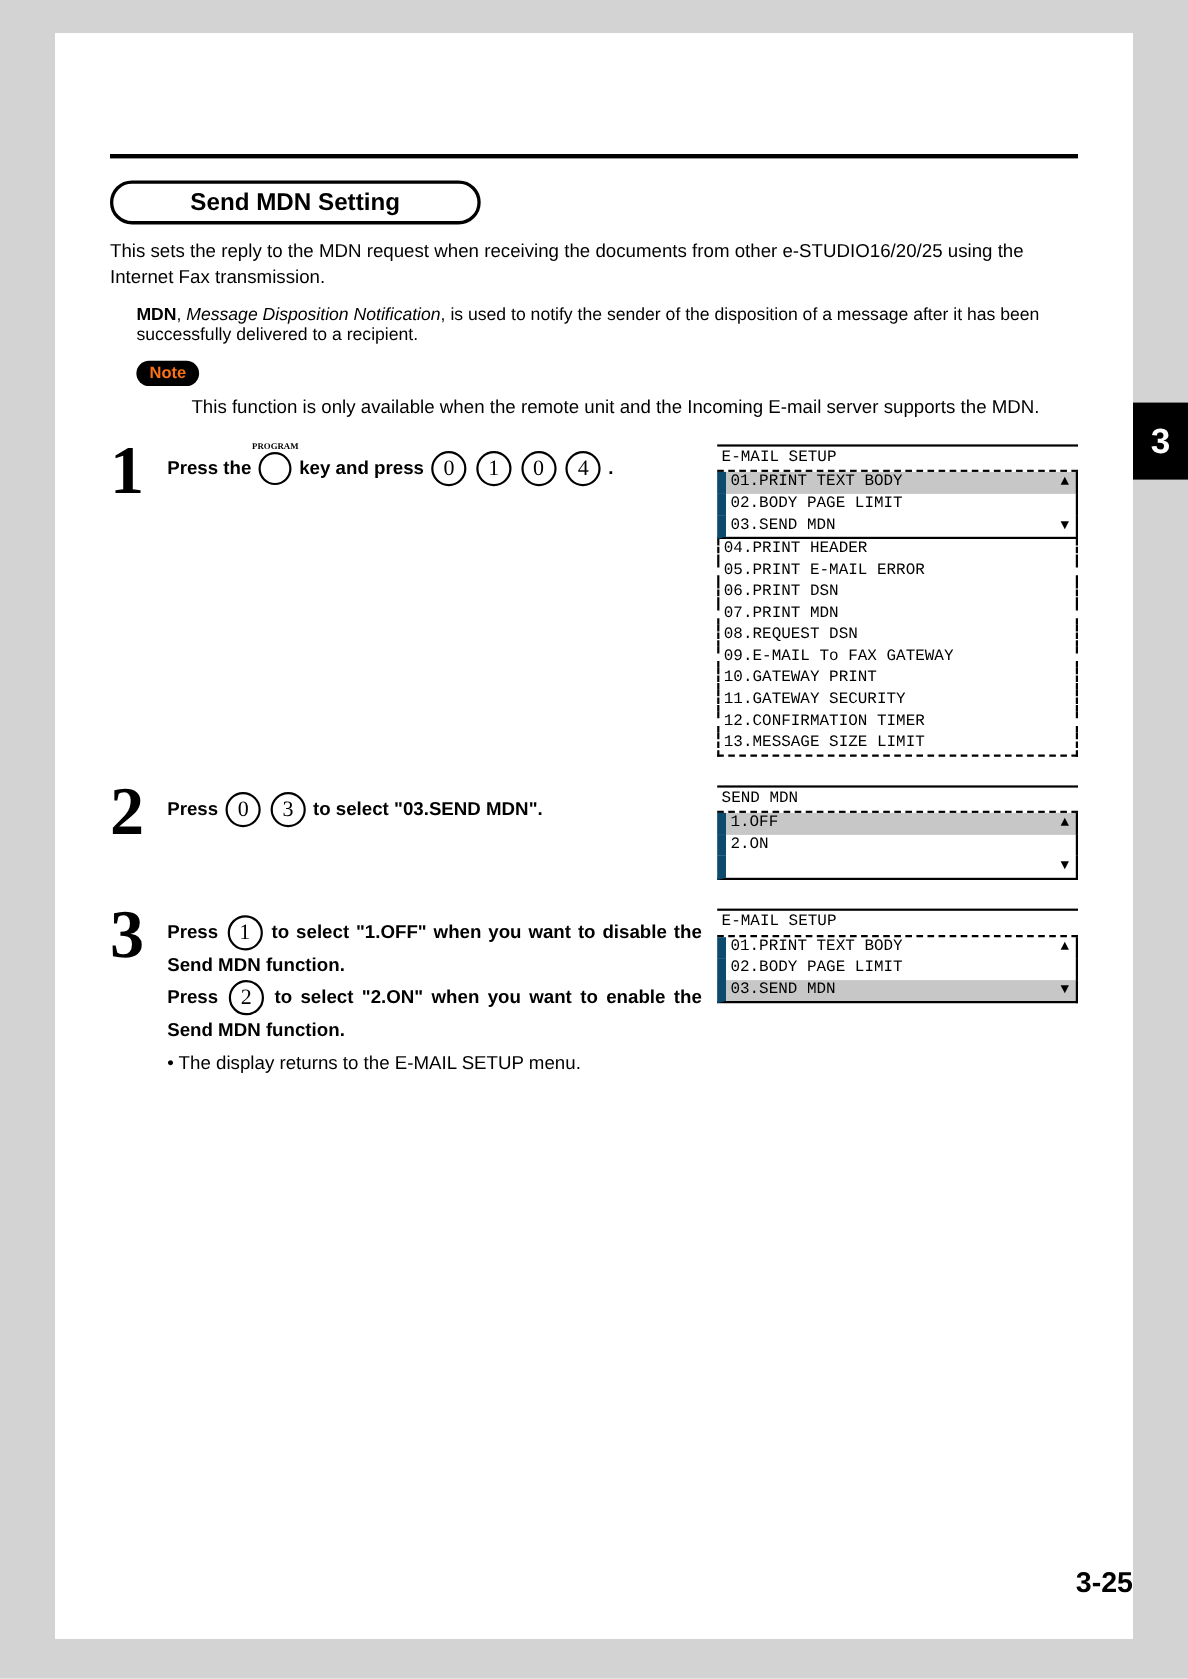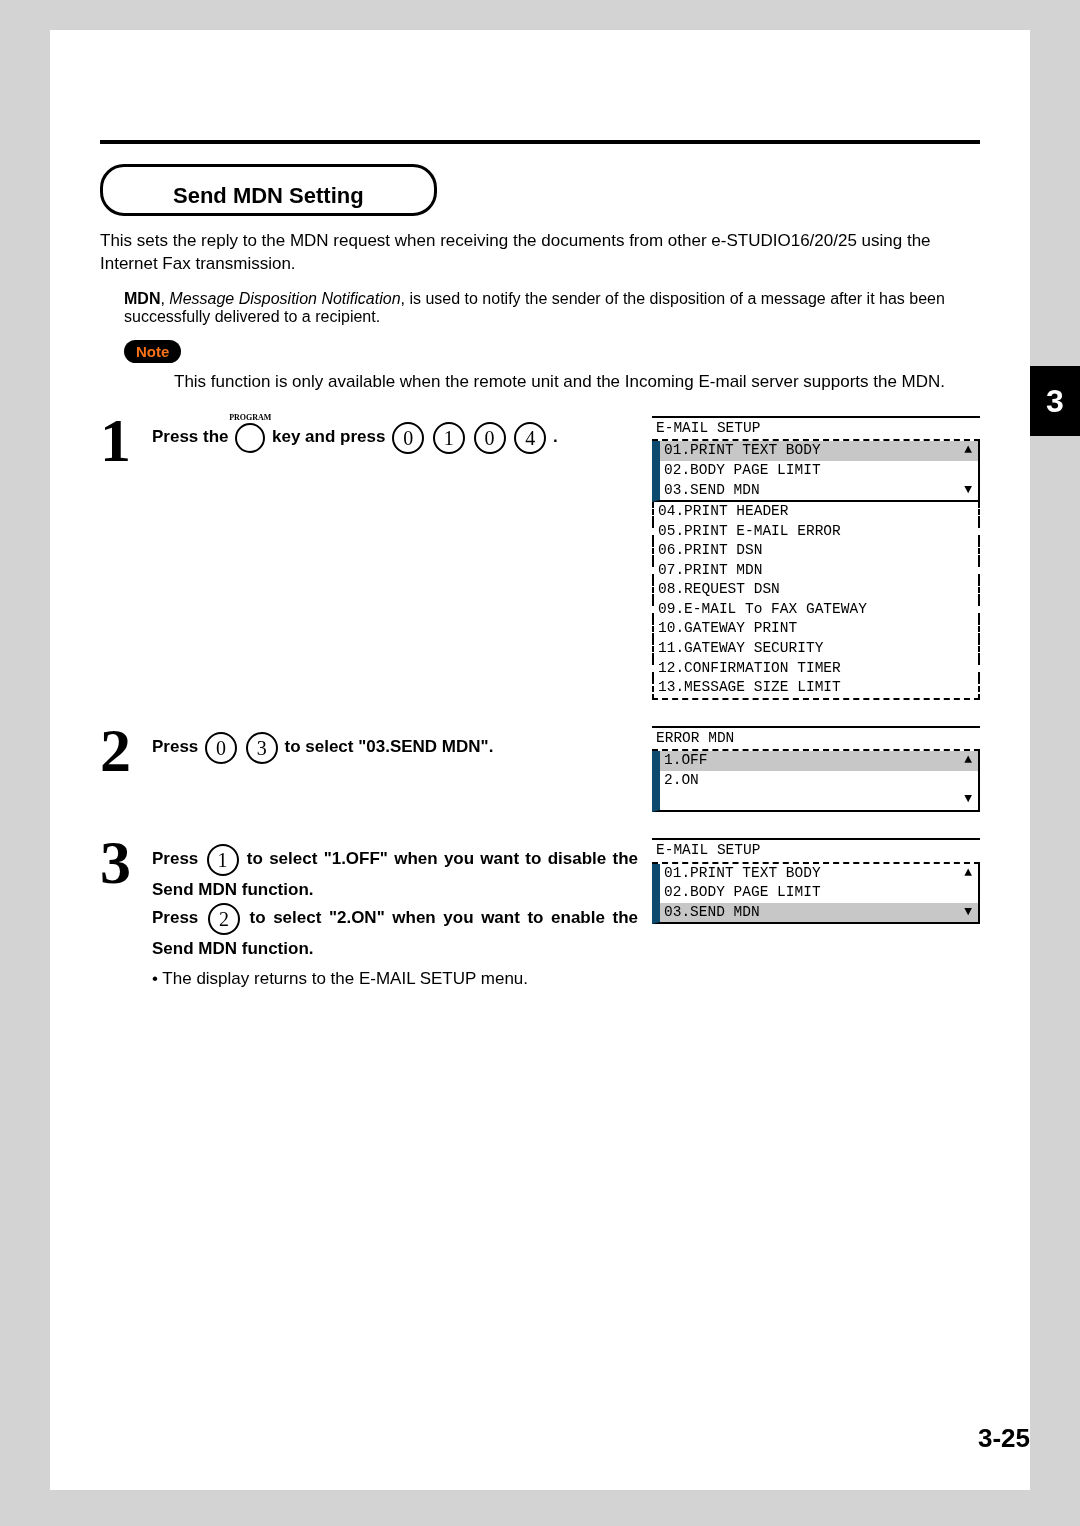--- a/index.html
+++ b/index.html
@@ -20,21 +20,21 @@
   }
   .hr-top {
     border: none;
     border-top: 4px solid #000;
     margin: 50px 0 20px 0;
   }
   .pill {
     display: inline-block;
     border: 3px solid #000;
     border-radius: 24px;
-    padding: 16px 70px 4px 70px;
+    padding: 4px 70px 4px 70px;
     font-weight: bold;
     font-size: 22px;
     margin-bottom: 14px;
   }
   .intro, .box-text, .note-text, .step-note {
     font-size: 17px;
     line-height: 1.35;
   }
   .indent-box {
     margin: 14px 0 14px 24px;
@@ -238,21 +238,21 @@
       <div class="step-body">
         <div class="step-instr">
           <span>Press </span>
           <span class="keycircle">0</span>
           <span class="keycircle">3</span>
           <span> to select "03.SEND MDN".</span>
         </div>
       </div>
       <div class="lcd-col">
         <div class="lcd">
-          <div class="title-row">ERROR MDN</div>
+          <div class="title-row">SEND MDN</div>
           <div class="row solid hi"><span>1.OFF</span><span class="arrow">▲</span></div>
           <div class="row solid">2.ON</div>
           <div class="row solid bottom-solid"><span class="arrow">▼</span>&nbsp;</div>
         </div>
       </div>
     </div>
 
     <div class="step">
       <div class="step-num">3</div>
       <div class="step-body">

